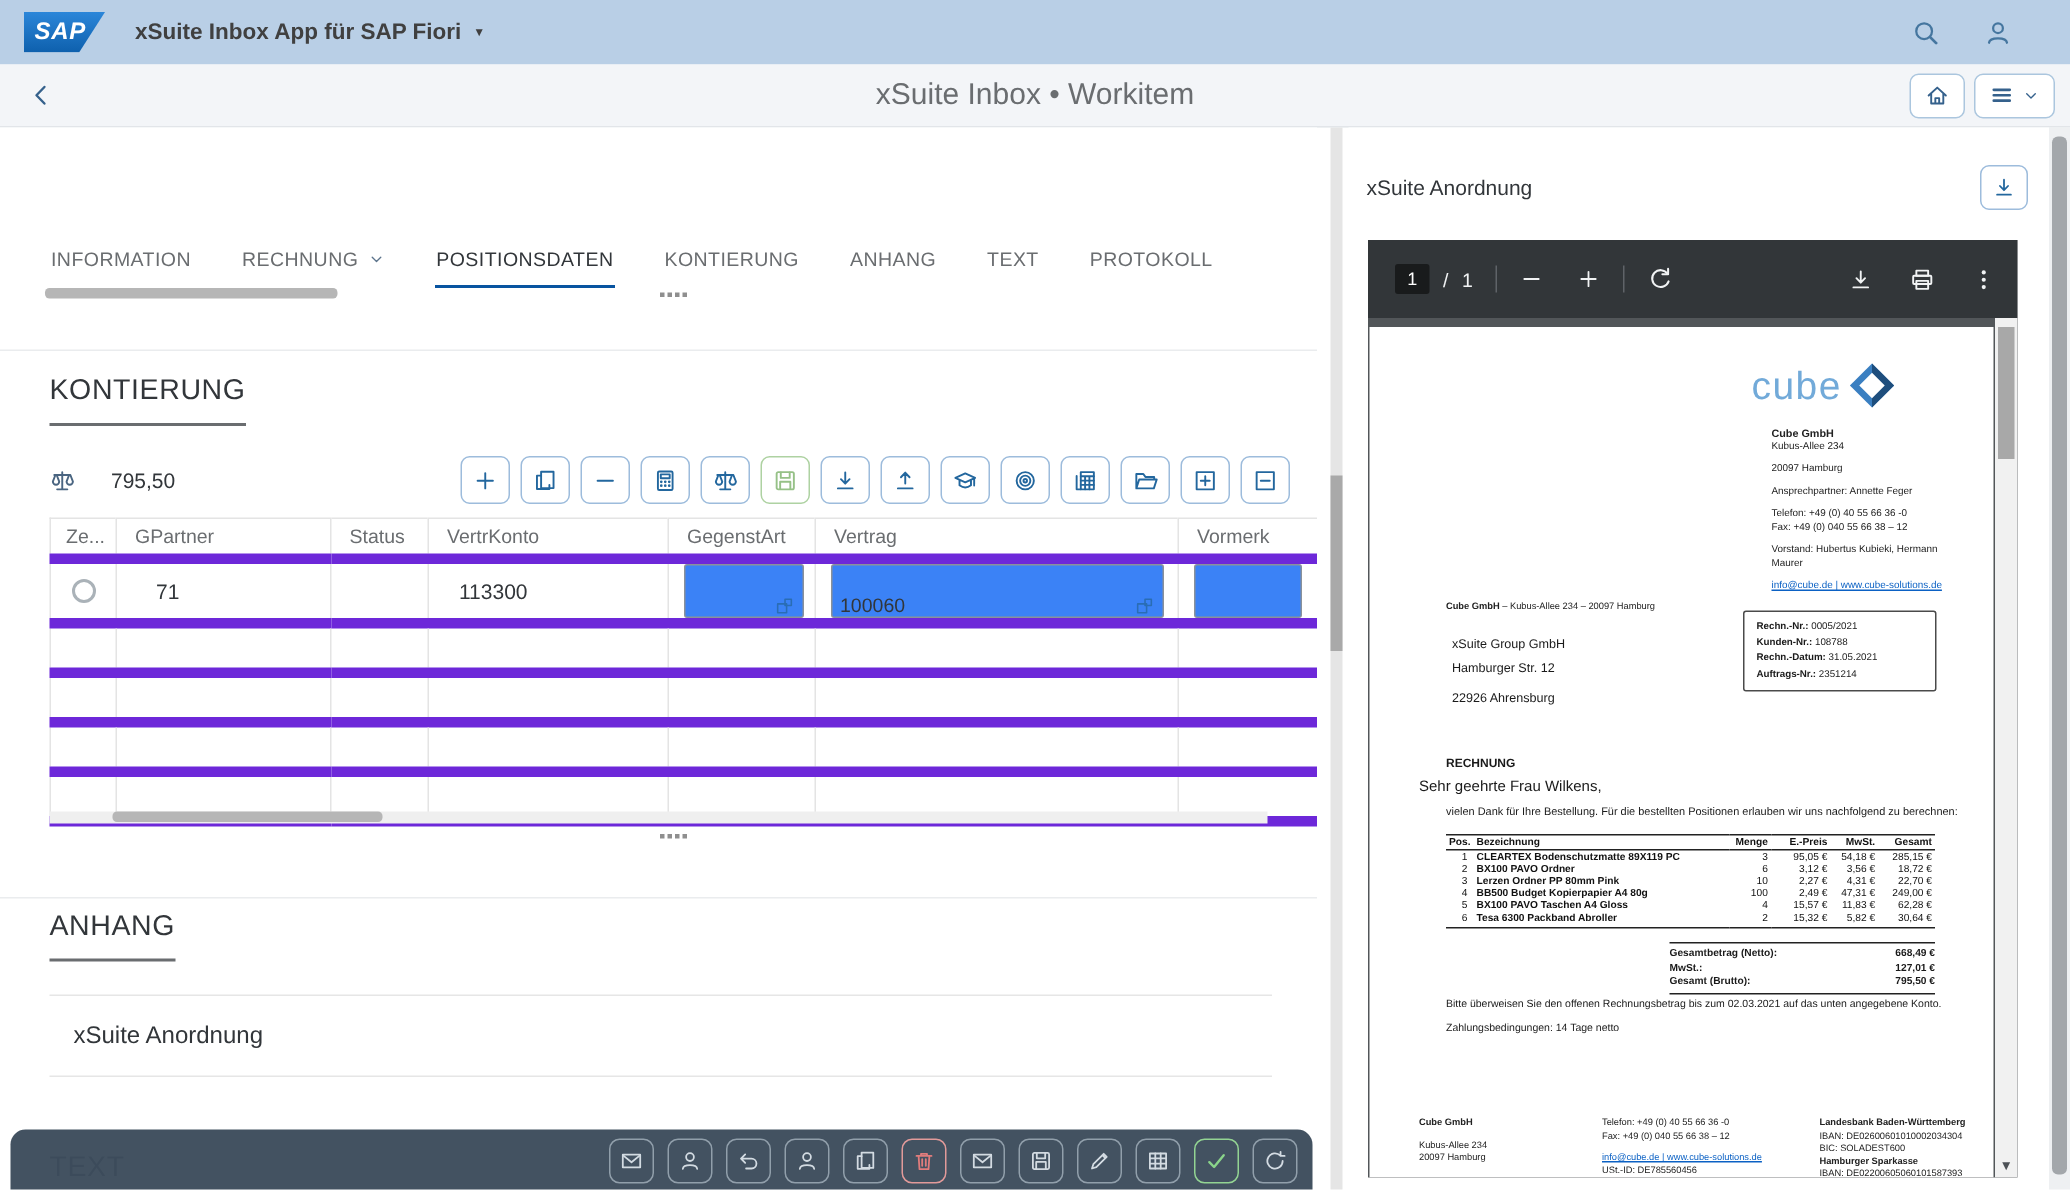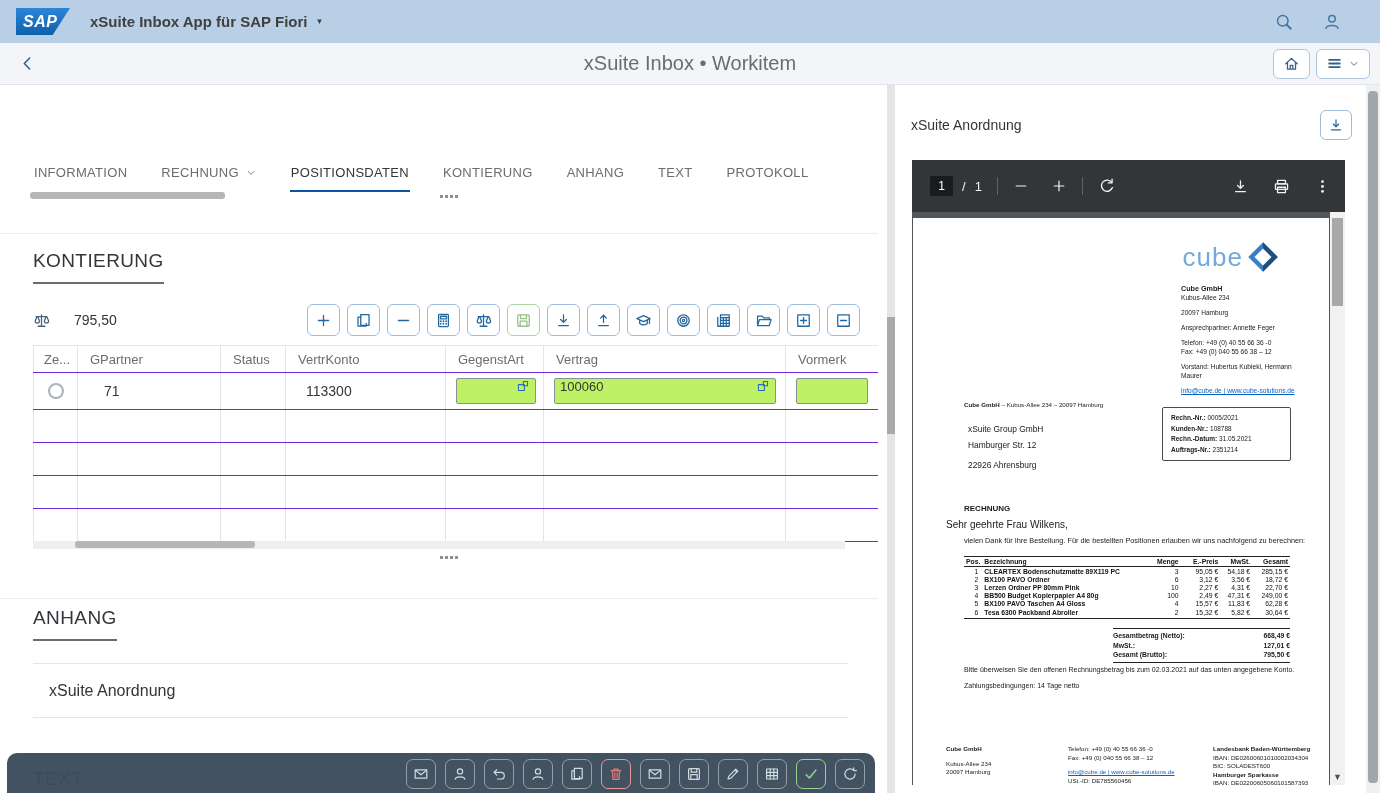--- a/index.html
+++ b/index.html
@@ -42,28 +42,28 @@
   .ktbar{position:absolute;left:33px;right:18px;top:218px;height:34px;display:flex;align-items:center}
   .ktotal{display:flex;align-items:center;gap:24px;font-size:14px;color:#32363a}
   .ktotal [data-icon]{width:17px;height:17px;color:#4a6581}
   .kbtns{margin-left:auto;display:flex;gap:7px}
   .kbtn{width:33px;height:32px;border:1px solid #9dbcdc;border-radius:6px;background:#fff;color:#23679e;display:flex;align-items:center;justify-content:center;cursor:pointer}
   .kbtn [data-icon]{width:17px;height:17px}
   .kbtn.green{border-color:#aed2a2;color:#96c187}
 
   
   .sap-table{position:absolute;left:33px;top:260px;width:845px;border-collapse:collapse;table-layout:fixed;border-left:1px solid #e4e4e4;border-top:1px solid #e4e4e4}
-  .sap-table th,.sap-table td{border-right:1px solid #e4e4e4;border-bottom:1px solid #6d28d9;overflow:hidden;white-space:nowrap}
+  .sap-table th,.sap-table td{border-right:1px solid #e4e4e4;border-bottom:7px solid #6d28d9;overflow:hidden;white-space:nowrap}
   .sap-table th{height:27px;font-weight:normal;font-size:13px;color:#6a6d70;text-align:left;padding-left:12px;background:#fff}
   .sap-table td{height:33px;font-size:14px;color:#32363a;background:#fff}
   .sap-table tr.data td{height:37px}
   .radio{width:16px;height:16px;border:2px solid #aab2b8;border-radius:50%;margin:0 auto;background:#fff}
   .cell-ind{padding-left:26px}
   .cell-ind2{padding-left:20px}
-  .inputwrap{display:flex;align-items:flex-start;height:26px;border:1px solid #8a919a;border-radius:2px;background:#bef264;padding:0 5px;margin-left:10px}
+  .inputwrap{display:flex;align-items:flex-end;height:36px;border:1px solid #8a919a;border-radius:2px;background:#3b82f6;padding:0 5px;margin-left:10px}
   .inputwrap input{border:none;outline:none;width:100%;font-size:13px;color:#32363a;background:transparent;font-family:inherit}
   .inputwrap [data-icon]{width:14px;height:14px;color:#2a6db4;flex:none;cursor:pointer}
 
   
   .anh-item{position:absolute;left:33px;top:578px;width:815px;height:55px;background:#fff;border-top:1px solid #e6e6e6;border-bottom:1px solid #e6e6e6;display:flex;align-items:center;padding-left:16px;font-size:16px;color:#32363a;cursor:pointer}
 
   
   .ftbar{position:absolute;left:7px;top:668px;width:868px;height:130px;background:rgba(61,76,92,.97);border-radius:10px;z-index:5}
   .fbtns{position:absolute;right:10px;top:6px;display:flex;gap:9px}
   .fbtn{width:30px;height:30px;border:1px solid #919fab;border-radius:7px;color:#d3dbe2;display:flex;align-items:center;justify-content:center;cursor:pointer}
@@ -93,21 +93,21 @@
   .pdf-toolbar [data-icon]{width:16px;height:16px;cursor:pointer}
   .pdf-toolbar .zplus{margin-left:22px}
   .pdf-toolbar .rot{width:18px;height:18px}
   .pt-right{margin-left:auto;display:flex;align-items:center;gap:24px}
   .pt-right [data-icon]{width:17px;height:17px}
   .pdf-scroll{position:absolute;right:0;top:52px;bottom:0;width:15px;background:#f1f1f1}
   .pdf-scroll .vthumb{position:absolute;left:2px;width:11px;top:6px;height:88px;background:#a8a8a8}
   .pdf-scroll .arr{position:absolute;bottom:3px;left:0;right:0;text-align:center;font-size:9px;color:#4d5156}
 
   .pdf-page{position:absolute;left:1px;top:58px;width:416px;height:567px;background:#fff;color:#1a1a1a}
-  .cube-logo{position:absolute;right:49px;top:22px;display:flex;align-items:center;gap:3px}
+  .cube-logo{position:absolute;right:64px;top:22px;display:flex;align-items:center;gap:3px}
   .cube-word{font-size:26px;font-weight:300;color:#72aad9;letter-spacing:1px}
   .comp-block{position:absolute;left:268px;top:66px;width:116px;font-size:6.6px;line-height:9px;color:#222}
   .comp-block .b{font-weight:bold;font-size:7.2px}
   .comp-block .gap{height:6px}
   .pdf-link{color:#0b61c4;text-decoration:underline;cursor:pointer}
   .sender-line{position:absolute;left:51px;top:183px;font-size:6.2px;color:#222}
   .sender-line .b{font-weight:bold}
   .recipient{position:absolute;left:55px;top:203px;font-size:8.4px;line-height:16px}
   .recipient .city{margin-top:4px}
   .meta-box{position:absolute;left:249px;top:189px;width:129px;border:1px solid #4a4a4a;border-radius:2px;padding:5px 8px;font-size:6.5px;line-height:10.5px}

